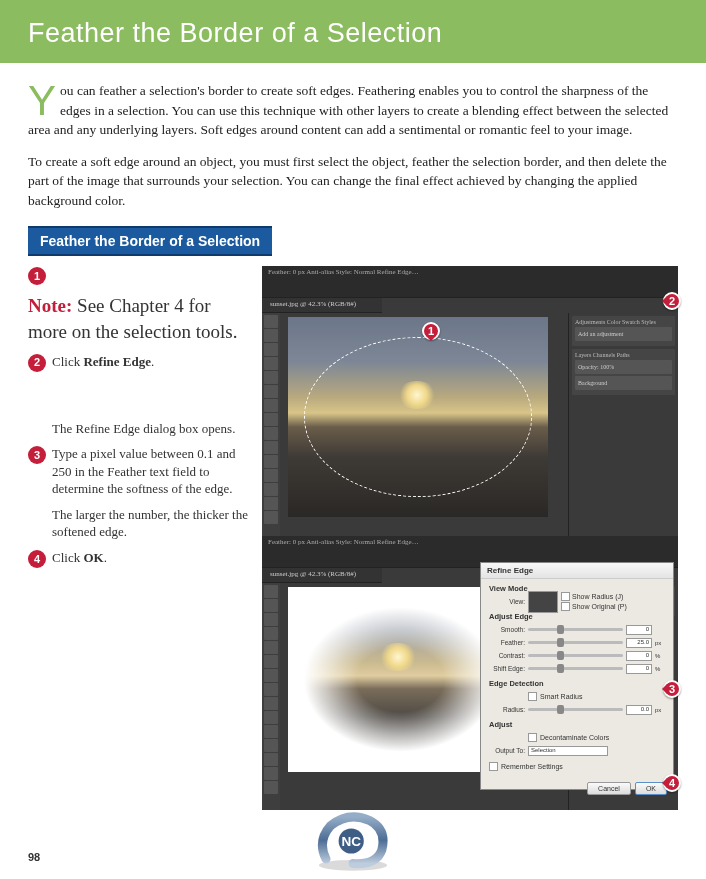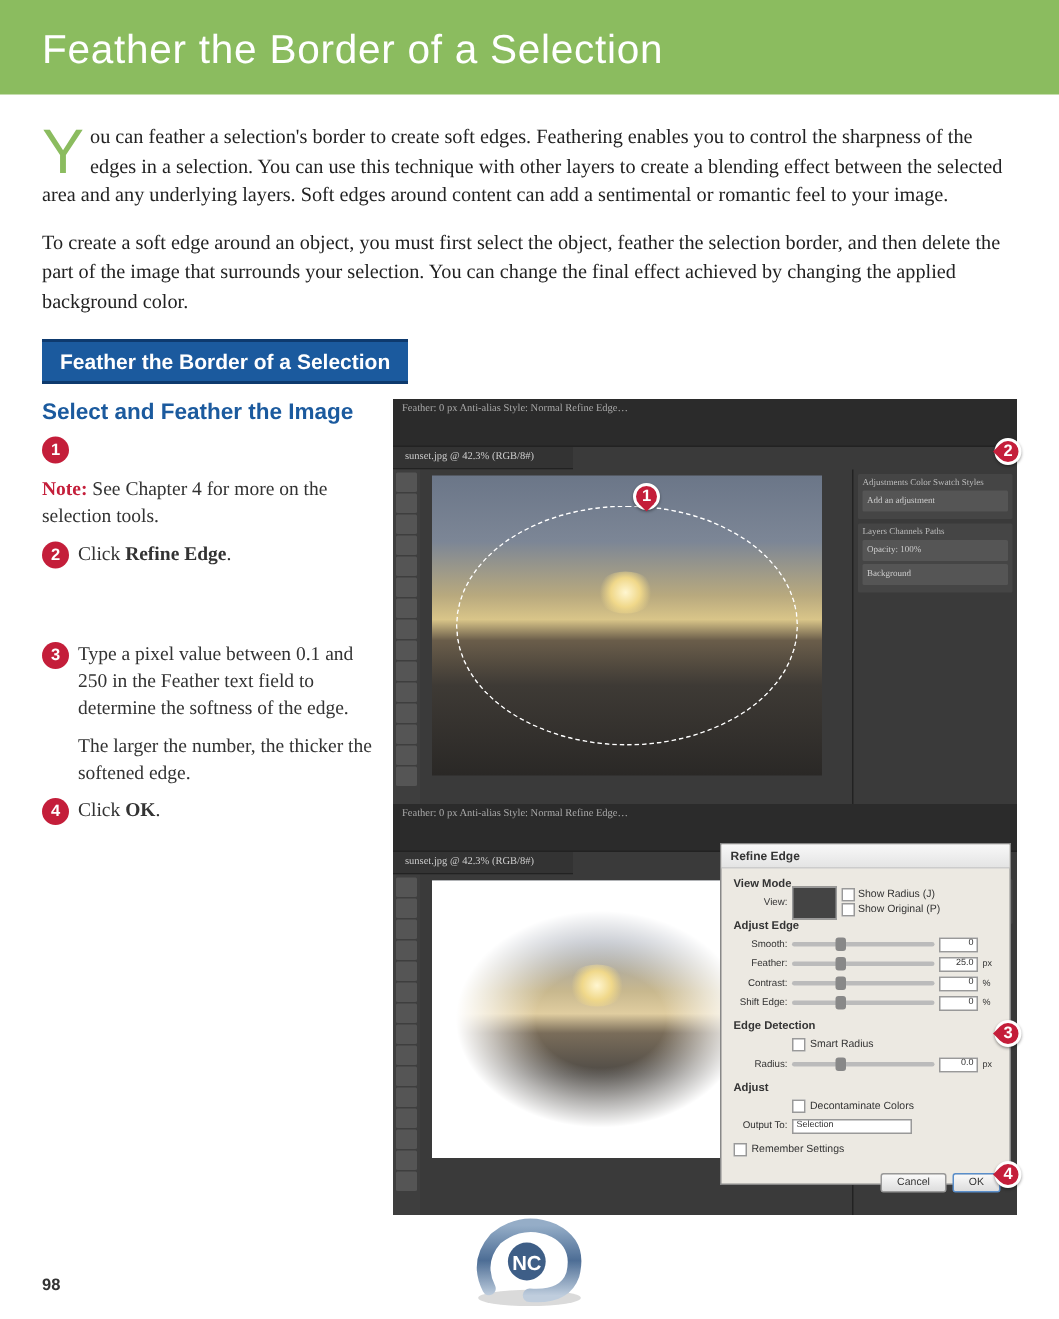--- a/index.html
+++ b/index.html
@@ -89,21 +89,21 @@
   font-weight: bold;
   display: flex;
   align-items: center;
   justify-content: center;
   flex-shrink: 0;
   margin-top: 1px;
 }
 .step-text { flex: 1; }
 .step-text b { font-weight: bold; }
 .note {
-  font-size: 13px;
+  font-size: 19px;
   line-height: 1.35;
   margin-bottom: 8px;
 }
 .note-label { color: #c41e3a; font-weight: bold; }
 .indent-text {
   font-size: 13px;
   line-height: 1.35;
   margin: 0 0 8px 24px;
 }
 .screenshot {
@@ -298,36 +298,36 @@
 
   <p class="body-text">
     <span class="dropcap">Y</span><span>ou can feather a selection's border to create soft edges. Feathering enables you to control the sharpness of the edges in a selection. You can use this technique with other layers to create a blending effect between the selected area and any underlying layers. Soft edges around content can add a sentimental or romantic feel to your image.</span>
   </p>
   <p class="body-text">To create a soft edge around an object, you must first select the object, feather the selection border, and then delete the part of the image that surrounds your selection. You can change the final effect achieved by changing the applied background color.</p>
 
   <div class="section-label">Feather the Border of a Selection</div>
 
   <div class="two-col">
     <div class="left-col">
-      <div class="sub-head">Select and Feather the Image</div>
 
       <div class="step">
         <div class="bubble">1</div>
       </div>
 
       <p class="note"><span class="note-label">Note:</span><span> See Chapter 4 for more on the selection tools.</span></p>
 
 
       <div class="step">
         <div class="bubble">2</div>
         <div class="step-text">Click <b>Refine Edge</b>.</div>
       </div>
 
       <div style="height:40px"></div>
 
+      <p class="indent-text">The Refine Edge dialog box opens.</p>
 
       <div class="step">
         <div class="bubble">3</div>
         <div class="step-text">Type a pixel value between 0.1 and 250 in the Feather text field to determine the softness of the edge.</div>
       </div>
 
       <p class="indent-text">The larger the number, the thicker the softened edge.</p>
 
       <div class="step">
         <div class="bubble">4</div>

